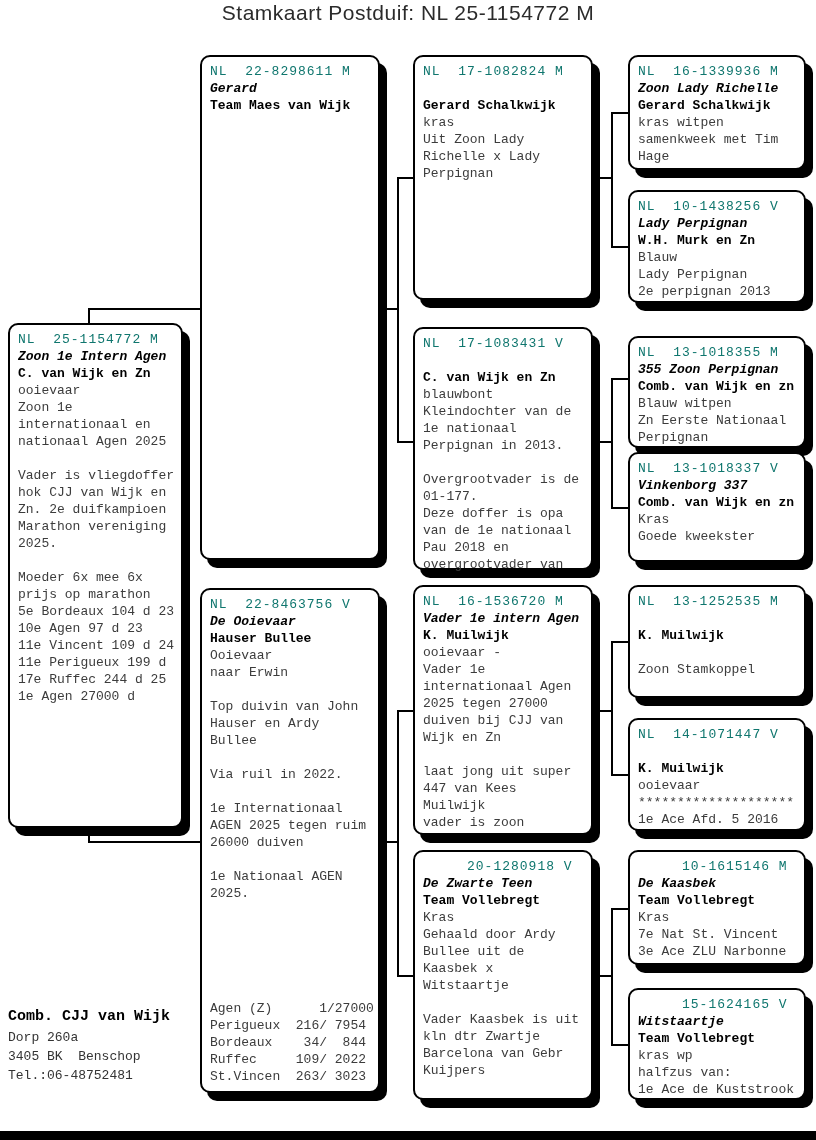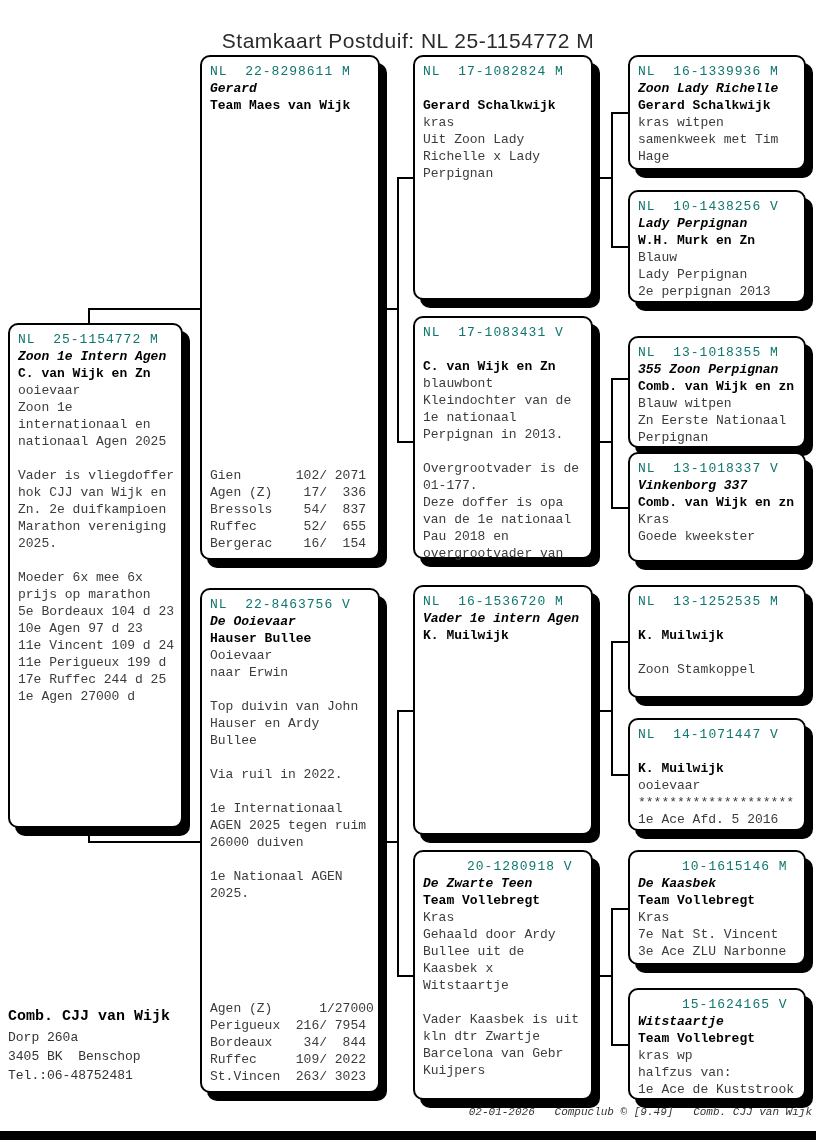--- a/index.html
+++ b/index.html
@@ -3,21 +3,21 @@
 <meta charset="utf-8">
 <style>
   html,body { margin:0; padding:0; background:#fff; }
   .page {
     position:relative; width:816px; height:1140px; background:#fff;
     font-family:"Liberation Mono","DejaVu Sans Mono",monospace; overflow:hidden;
   }
   .title {
     position:absolute; top:1px; left:0; width:100%; text-align:center;
     font-family:"Liberation Sans","DejaVu Sans",sans-serif;
-    font-size:21px; color:#2b2b2b; letter-spacing:0.5px;margin-top:28px;
+    font-size:21px; color:#2b2b2b; letter-spacing:0.5px;
   }
   .box {
     position:absolute; background:#fff; border:2px solid #000; border-radius:10px;
     box-shadow:7px 8px 0 0 #000;
     padding:6px 8px; box-sizing:border-box;
     display:flex; flex-direction:column;
     font-size:13px; line-height:17px; color:#3c3c3c; z-index:2;
   }
   .ring  { font-weight:normal; color:#0f766e; white-space:pre; letter-spacing:1px; min-height:17px; }
   .nick  { font-weight:bold; font-style:italic; color:#000; white-space:pre; min-height:17px; }
@@ -99,25 +99,20 @@
 11e Vincent 109 d 24
 11e Perigueux 199 d
 17e Ruffec 244 d 25
 1e Agen 27000 d</div>
   </div>
 
   <div class="box" style="left:200px;top:55px;width:180px;height:505px">
     <div class="ring">NL  22-8298611 M</div>
     <div class="nick">Gerard</div>
     <div class="owner">Team Maes van Wijk</div>
-    <div class="results">Gien       102/ 2071
-Agen (Z)    17/  336
-Bressols    54/  837
-Ruffec      52/  655
-Bergerac    16/  154</div>
   </div>
 
   <div class="box" style="left:200px;top:588px;width:180px;height:505px">
     <div class="ring">NL  22-8463756 V</div>
     <div class="nick">De Ooievaar</div>
     <div class="owner">Hauser Bullee</div>
     <div class="lines">Ooievaar
 naar Erwin
 
 Top duivin van John
@@ -142,41 +137,52 @@
   <div class="box" style="left:413px;top:55px;width:180px;height:245px">
     <div class="ring">NL  17-1082824 M</div>
     <div class="nick"></div>
     <div class="owner">Gerard Schalkwijk</div>
     <div class="lines">kras
 Uit Zoon Lady
 Richelle x Lady
 Perpignan</div>
   </div>
 
-  <div class="box" style="left:413px;top:316px;width:180px;height:243px">
+  <div class="box" style="left:413px;top:327px;width:180px;height:243px">
     <div class="ring">NL  17-1083431 V</div>
     <div class="nick"></div>
     <div class="owner">C. van Wijk en Zn</div>
     <div class="lines">blauwbont
 Kleindochter van de
 1e nationaal
 Perpignan in 2013.
 
 Overgrootvader is de
 01-177.
 Deze doffer is opa
 van de 1e nationaal
 Pau 2018 en
 overgrootvader van</div>
   </div>
 
   <div class="box" style="left:413px;top:585px;width:180px;height:250px">
     <div class="ring">NL  16-1536720 M</div>
     <div class="nick">Vader 1e intern Agen</div>
     <div class="owner">K. Muilwijk</div>
+    <div class="lines">ooievaar -
+Vader 1e
+internationaal Agen
+2025 tegen 27000
+duiven bij CJJ van
+Wijk en Zn
+
+laat jong uit super
+447 van Kees
+Muilwijk
+vader is zoon</div>
   </div>
 
   <div class="box" style="left:413px;top:850px;width:180px;height:250px">
     <div class="ring">     20-1280918 V</div>
     <div class="nick">De Zwarte Teen</div>
     <div class="owner">Team Vollebregt</div>
     <div class="lines">Kras
 Gehaald door Ardy
 Bullee uit de
 Kaasbek x
@@ -258,17 +264,16 @@
 1e Ace de Kuststrook</div>
   </div>
 
   <div class="owner-block">
     <div class="name">Comb. CJJ van Wijk</div>
     <div class="addr">Dorp 260a
 3405 BK  Benschop
 Tel.:06-48752481</div>
   </div>
 
-  <div class="footer">02-01-2026   Compuclub © [9.49]   Comb. CJJ van Wijk</div>
 
   <div class="bottom-bar"></div>
 
 </div>
 
 </body></html>

